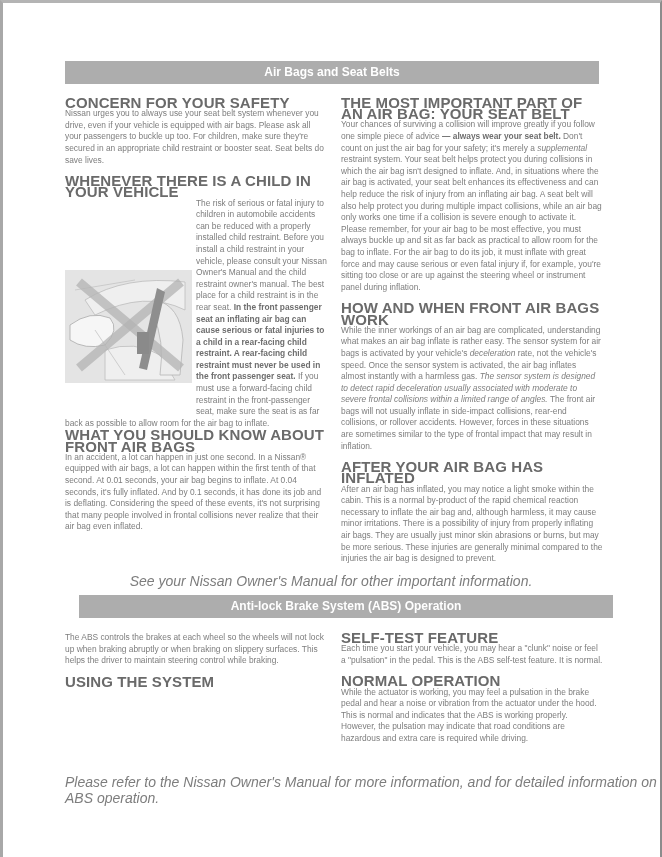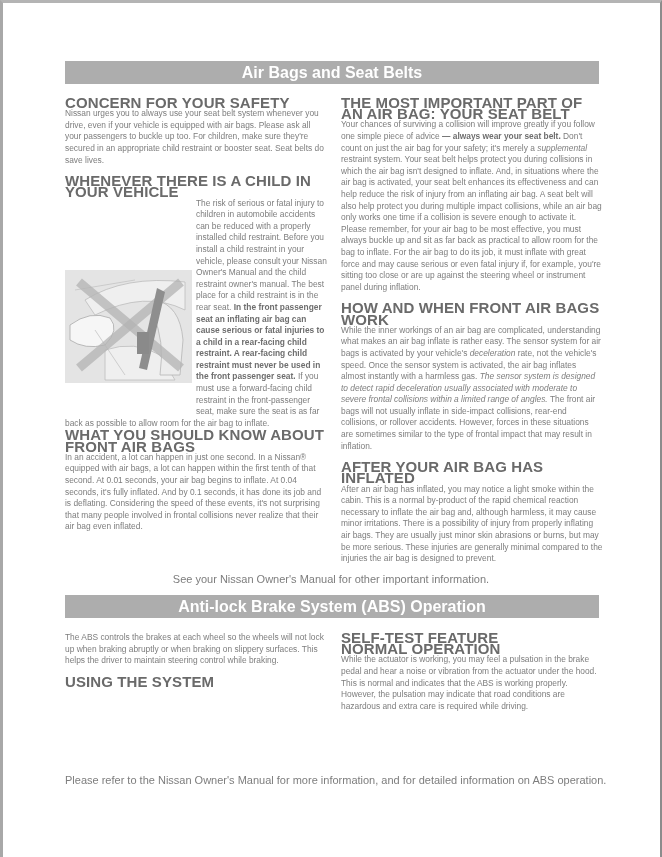--- a/index.html
+++ b/index.html
@@ -1,27 +1,27 @@
 <!DOCTYPE html>
 <html><head>
 <meta charset="utf-8">
 <style>
   html, body { margin:0; padding:0; }
   body { width:662px; height:857px; background:#ffffff; position:relative; overflow:hidden;
          font-family:"Liberation Sans", sans-serif; color:#7a7a7a; }
   .page { position:absolute; left:0; top:0; width:662px; height:857px; box-sizing:border-box;
           border-left:3px solid #a8a8a8; border-top:3px solid #b4b4b4; border-right:2px solid #8c8c8c; }
   .banner { position:absolute; left:65px; width:534px; height:23px; background:#adadad; color:#fff;
-            font-weight:bold; font-size:16px; text-align:center; line-height:23px; }
+            font-weight:bold; font-size:12px; text-align:center; line-height:23px; }
   .col { position:absolute; width:262px; font-size:8.4px; line-height:11.6px; color:#7d7d7d; }
   .col h3 { margin:0; font-size:15px; line-height:11.2px; font-weight:bold; color:#6a6a6a; letter-spacing:0.1px; }
   .col p { margin:0 0 9px 0; }
   .col b { color:#6e6e6e; }
   .col i { font-style:italic; }
-  .note { position:absolute; font-size:11px; color:#7d7d7d; }
+  .note { position:absolute; font-size:14px; color:#7d7d7d;font-style:italic; }
 </style>
 </head>
 <body>
 
 <div class="page" data-name="document-page"></div>
 
 <div class="banner" style="top:61px;" data-name="airbags-section-banner">Air Bags and Seat Belts</div>
 
 <div class="col" style="left:65px; top:97px;" data-name="airbags-left-column">
   <h3 data-name="concern-heading">CONCERN FOR YOUR SAFETY</h3>
@@ -56,29 +56,30 @@
 
   <h3 data-name="how-when-heading">HOW AND WHEN FRONT AIR BAGS WORK</h3>
   <p data-name="how-when-body"><span data-name="how-when-body-1">While the inner workings of an air bag are complicated, understanding what makes an air bag inflate is rather easy. The sensor system for air bags is activated by your vehicle's </span><i data-name="how-when-italic-1">deceleration</i><span data-name="how-when-body-2"> rate, not the vehicle's speed. Once the sensor system is activated, the air bag inflates almost instantly with a harmless gas. </span><i data-name="how-when-italic-2">The sensor system is designed to detect rapid deceleration usually associated with moderate to severe frontal collisions within a limited range of angles.</i><span data-name="how-when-body-3"> The front air bags will not usually inflate in side-impact collisions, rear-end collisions, or rollover accidents. However, forces in these situations are sometimes similar to the type of frontal impact that may result in inflation.</span></p>
 
   <h3 data-name="after-heading">AFTER YOUR AIR BAG HAS INFLATED</h3>
   <p data-name="after-body">After an air bag has inflated, you may notice a light smoke within the cabin. This is a normal by-product of the rapid chemical reaction necessary to inflate the air bag and, although harmless, it may cause minor irritations. There is a possibility of injury from properly inflating air bags. They are usually just minor skin abrasions or burns, but may be more serious. These injuries are generally minimal compared to the injuries the air bag is designed to prevent.</p>
 </div>
 
 <div class="note" style="left:0; width:662px; text-align:center; top:573px;" data-name="airbags-footnote">See your Nissan Owner's Manual for other important information.</div>
 
-<div class="banner" style="top:595px;" data-name="abs-section-banner">Anti-lock Brake System (ABS) Operation</div>
+<div class="banner" style="top:595px;margin-left:14px;" data-name="abs-section-banner">Anti-lock Brake System (ABS) Operation</div>
 
 <div class="col" style="left:65px; top:632px;" data-name="abs-left-column">
   <p data-name="abs-system-body">The ABS controls the brakes at each wheel so the wheels will not lock up when braking abruptly or when braking on slippery surfaces. This helps the driver to maintain steering control while braking.</p>
   <h3 data-name="using-system-heading">USING THE SYSTEM</h3>
 </div>
 
 <div class="col" style="left:341px; top:632px;" data-name="abs-right-column">
   <h3 data-name="self-test-heading">SELF-TEST FEATURE</h3>
+  <p data-name="self-test-body">Each time you start your vehicle, you may hear a "clunk" noise or feel a "pulsation" in the pedal. This is the ABS self-test feature. It is normal.</p>
   <h3 data-name="normal-operation-heading">NORMAL OPERATION</h3>
   <p data-name="normal-operation-body">While the actuator is working, you may feel a pulsation in the brake pedal and hear a noise or vibration from the actuator under the hood. This is normal and indicates that the ABS is working properly. However, the pulsation may indicate that road conditions are hazardous and extra care is required while driving.</p>
 </div>
 
 <div class="note" style="left:65px; top:774px;" data-name="abs-footnote">Please refer to the Nissan Owner's Manual for more information, and for detailed information on ABS operation.</div>
 
 <style>
   
   [data-name="airbags-left-column"] [data-name="child-body"]::before {
     content:""; float:left; width:131px; height:118px; margin-top:92px;

